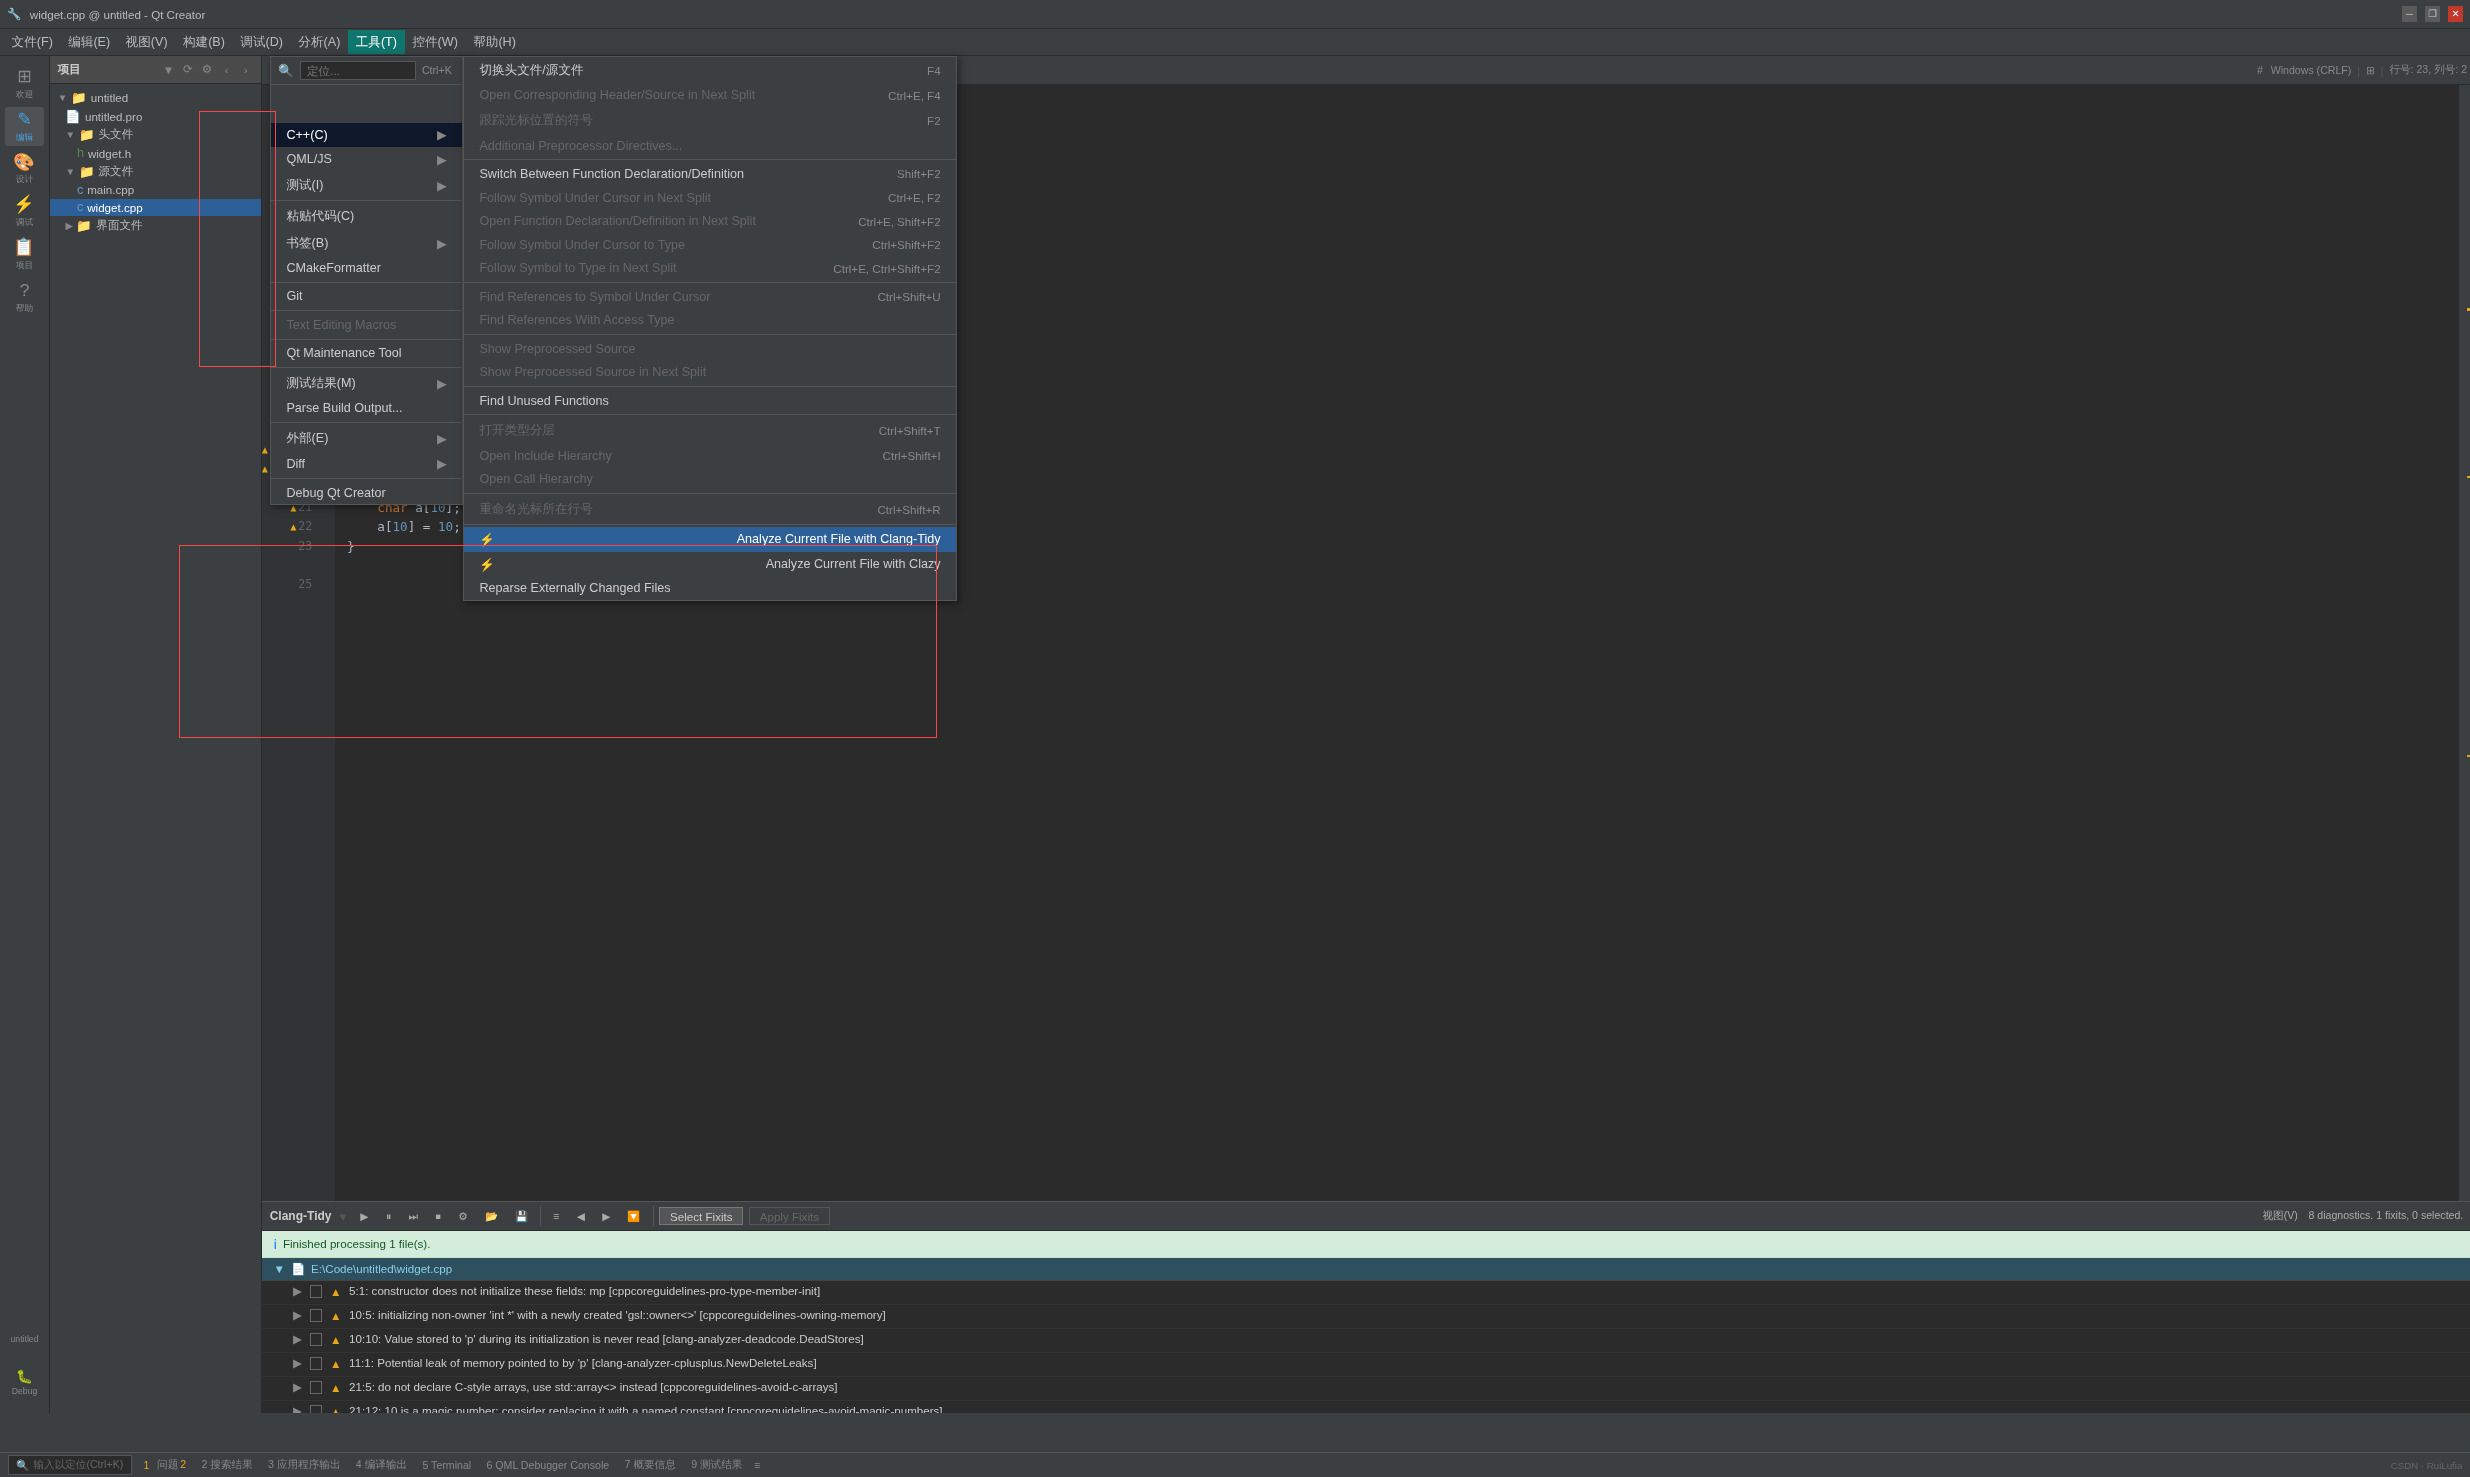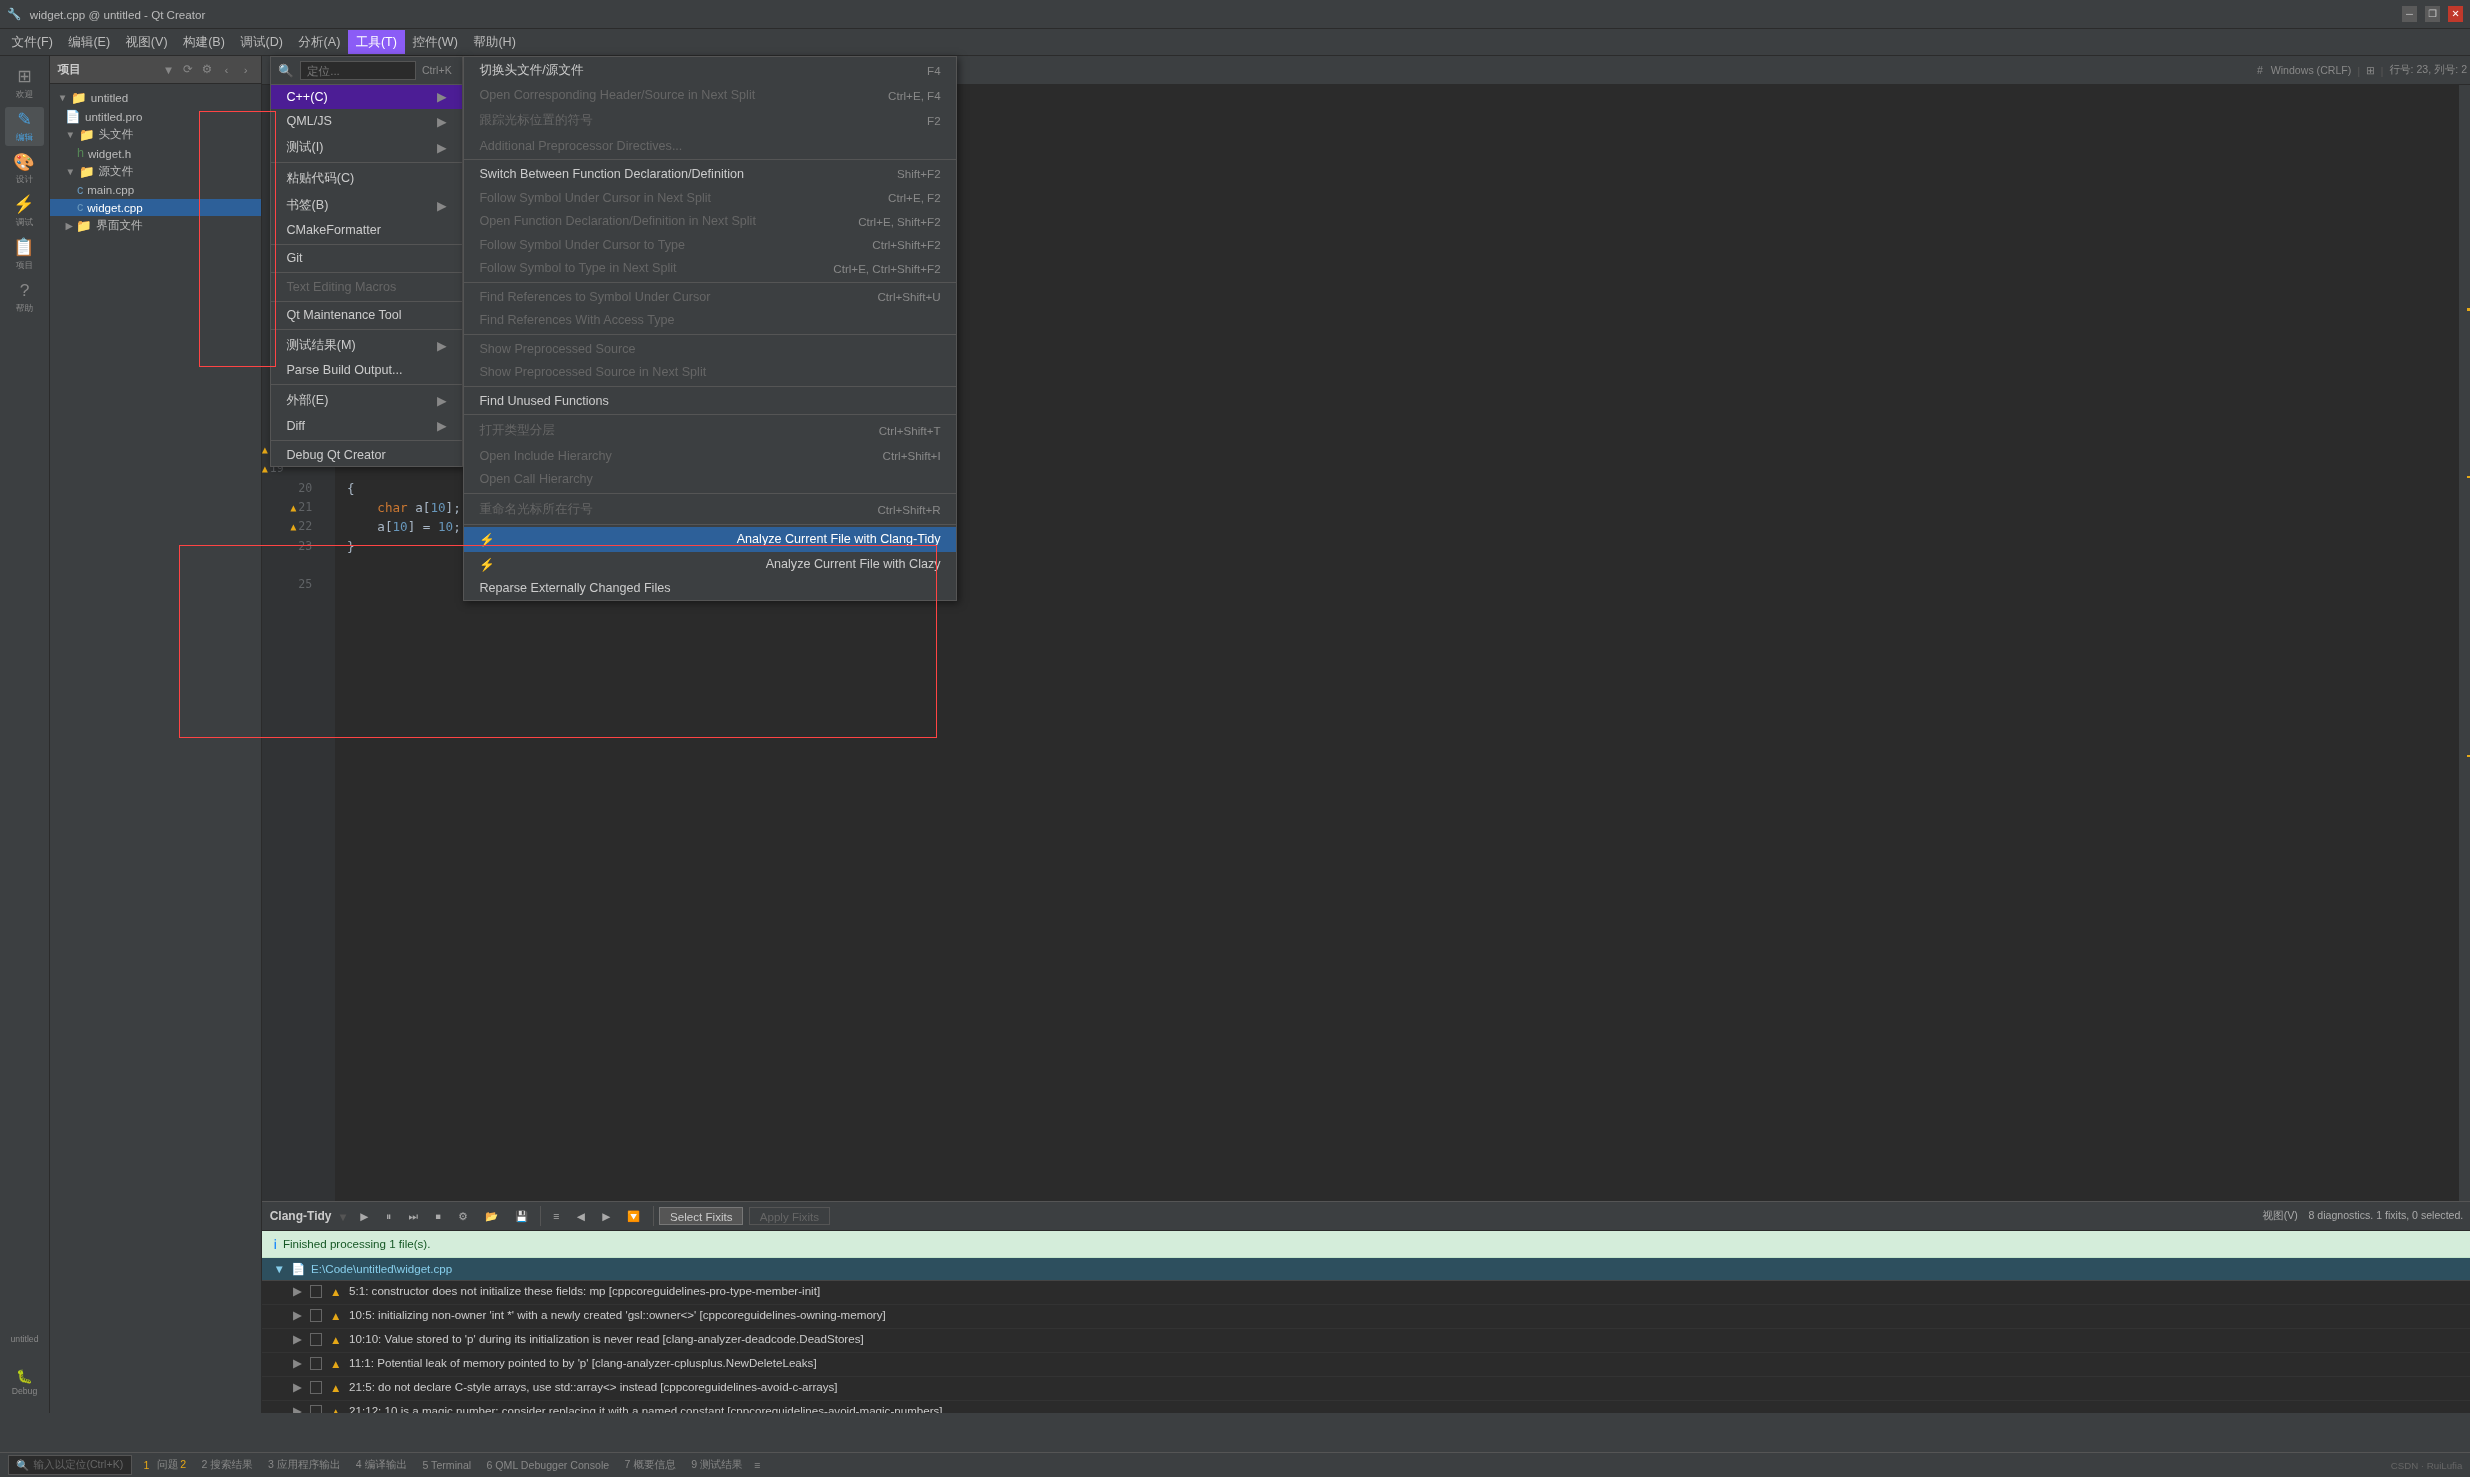--- a/index.html
+++ b/index.html
@@ -44,21 +44,21 @@
       padding: 0 3.9px;
       border-bottom: 1px solid #2b2b2b;
       color: #bbbbbb;
       font-size: 12.6px;
     }
     #menubar .menu-item {
       padding: 3.9px 7.7px;
       cursor: pointer;
       white-space: nowrap;
     }
-    #menubar .menu-item.active { background: #8b5cf6; color: white; }
+    #menubar .menu-item.active { background: #0f766e; color: white; }
     .tool-btn {
       width: 27px; height: 27px;
       background: transparent;
       border: none;
       color: #aaa;
       cursor: pointer;
       display: flex; align-items: center; justify-content: center;
       font-size: 13.5px;
       border-radius: 1.9px;
     }
@@ -343,21 +343,21 @@
     .menu-row {
       padding: 4.8px 15.4px;
       cursor: pointer;
       display: flex;
       align-items: center;
       justify-content: space-between;
       color: #ccc;
       gap: 7.7px;
       white-space: nowrap;
     }
-    .menu-row.active-highlight { background: #4c1d95; color: white; }
+    .menu-row.active-highlight { background: #0f172a; color: white; margin-top: 38px; }
     .menu-row.disabled { color: #666; cursor: default; }
     .menu-row .shortcut { color: #888; font-size: 11.6px; margin-left: auto; }
     .menu-row .arrow { color: #888; }
     .menu-search {
       padding: 3.9px 7.7px;
       background: #3c3f41;
       border-bottom: 1px solid #555;
       display: flex;
       align-items: center;
       gap: 5.8px;

